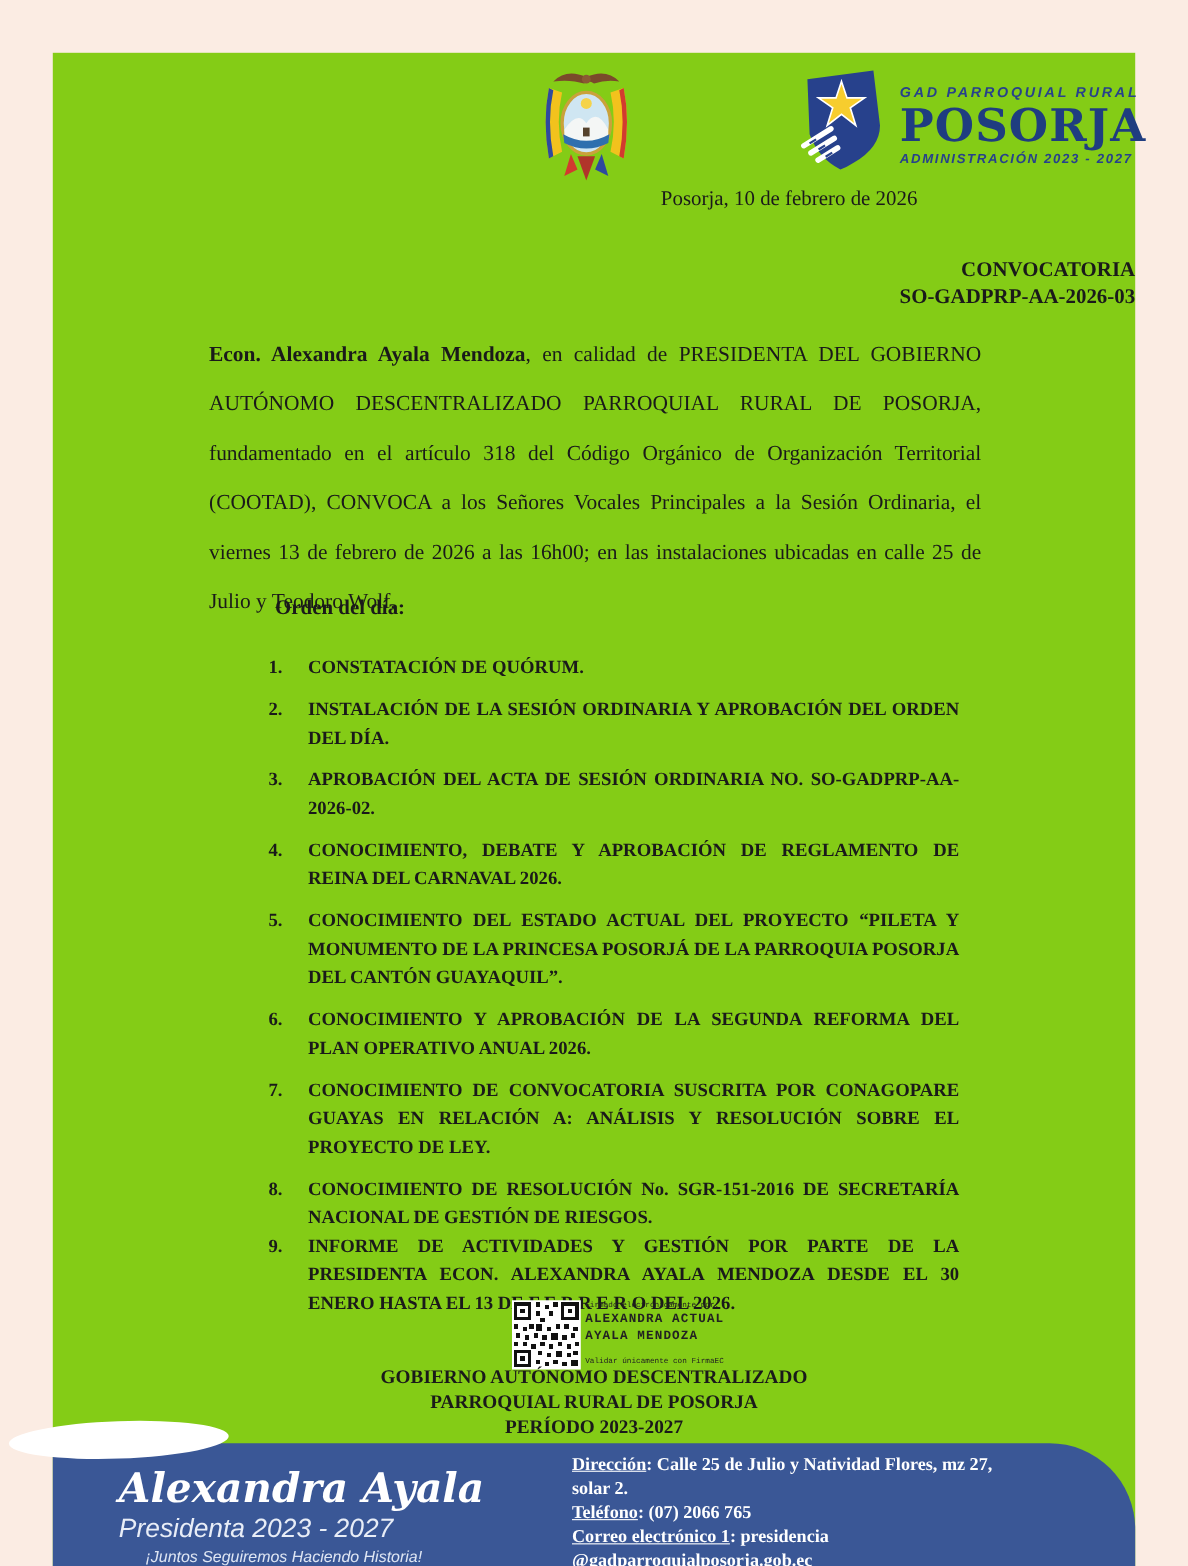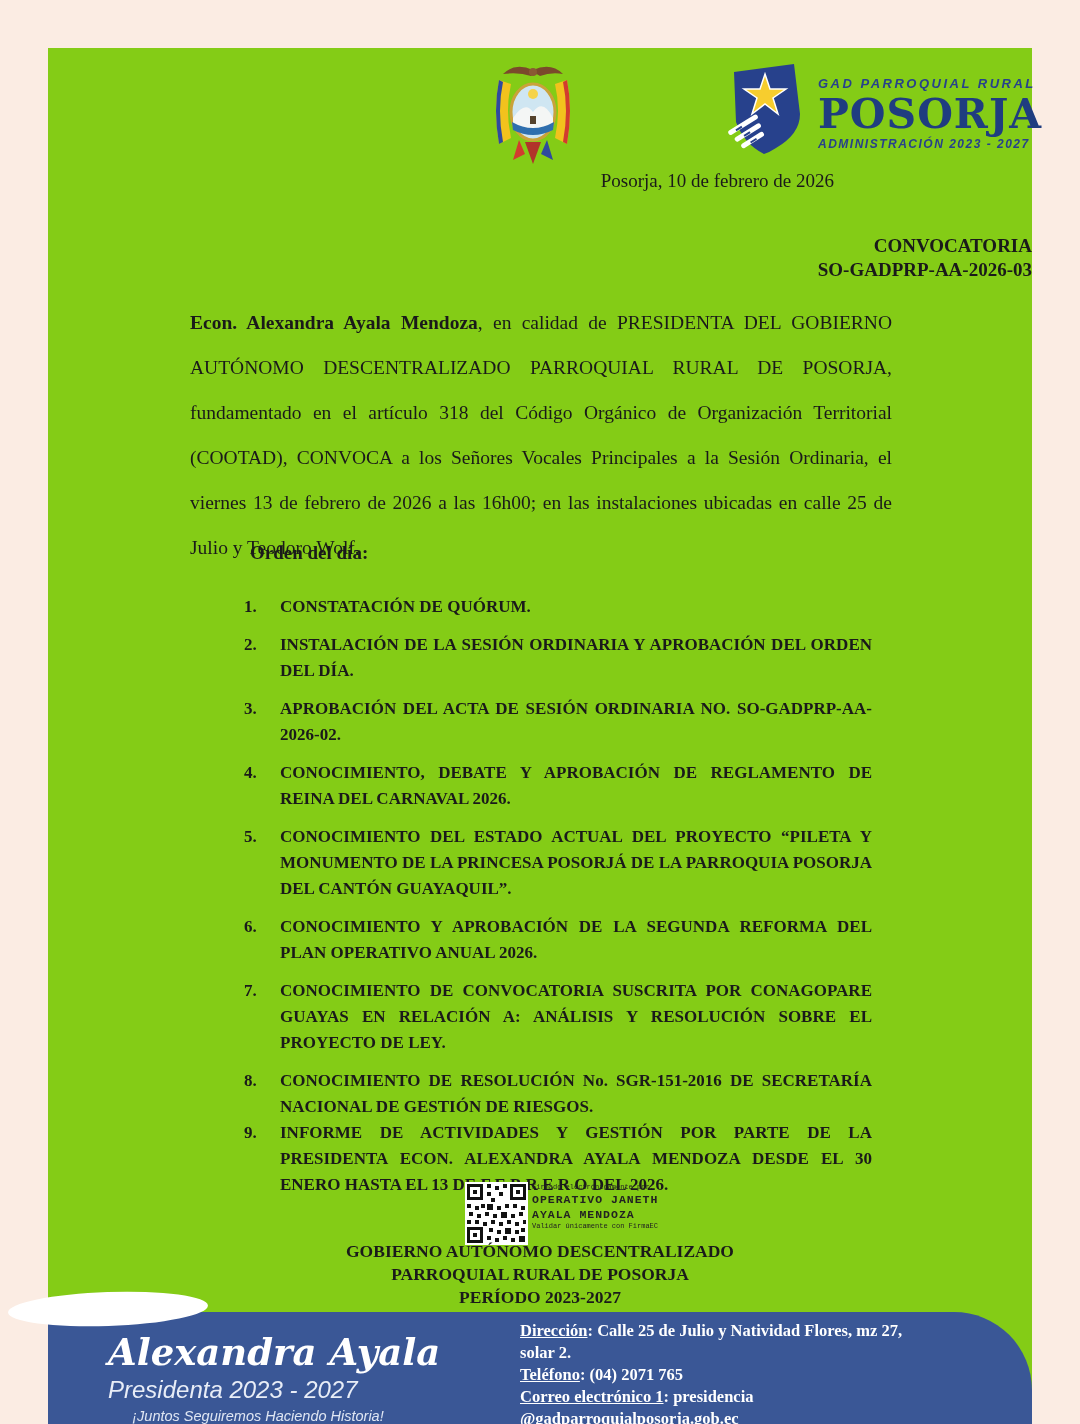--- a/index.html
+++ b/index.html
@@ -251,38 +251,38 @@
           <rect x="22" y="54" width="4" height="4"></rect>
             <rect x="30" y="56" width="4" height="4"></rect>
             <rect x="38" y="54" width="4" height="4"></rect>
           <rect x="46" y="56" width="4" height="4"></rect>
             <rect x="54" y="54" width="6" height="6"></rect>
         </g>
       </svg>
     </div>
     <div class="esig-text">
       <div class="esig-small">Firmado electrónicamente por:</div>
-      <div class="esig-name">OPERATIVO JANETH</div>
+      <div class="esig-name">ALEXANDRA ACTUAL</div>
       <div class="esig-name">AYALA MENDOZA</div>
-      <div class="esig-small" style="margin-top:0">Validar únicamente con FirmaEC</div>
+      <div class="esig-small" style="margin-top:12px">Validar únicamente con FirmaEC</div>
     </div>
   </div>
 
   <div class="sig-block">
     <div>GOBIERNO AUTÓNOMO DESCENTRALIZADO</div>
     <div>PARROQUIAL RURAL DE POSORJA</div>
     <div>PERÍODO 2023-2027</div>
   </div>
 
   <div class="footer">
     <div class="footer-notch"></div>
     <div class="script-name">Alexandra Ayala</div>
     <div class="script-role">Presidenta 2023 - 2027</div>
     <div class="script-slogan">¡Juntos Seguiremos Haciendo Historia!</div>
     <div class="contact">
       <div><span class="lbl">Dirección</span><span>: Calle 25 de Julio y Natividad Flores, mz 27, solar 2.</span></div>
-      <div><span class="lbl">Teléfono</span><span>: (04) 2071 765</span></div>
+      <div><span class="lbl">Teléfono</span><span>: (07) 2066 765</span></div>
       <div><span class="lbl">Correo electrónico 1</span><span>: presidencia @gadparroquialposorja.gob.ec</span></div>
 
     </div>
   </div>
 
 </div>
 
 </body></html>

